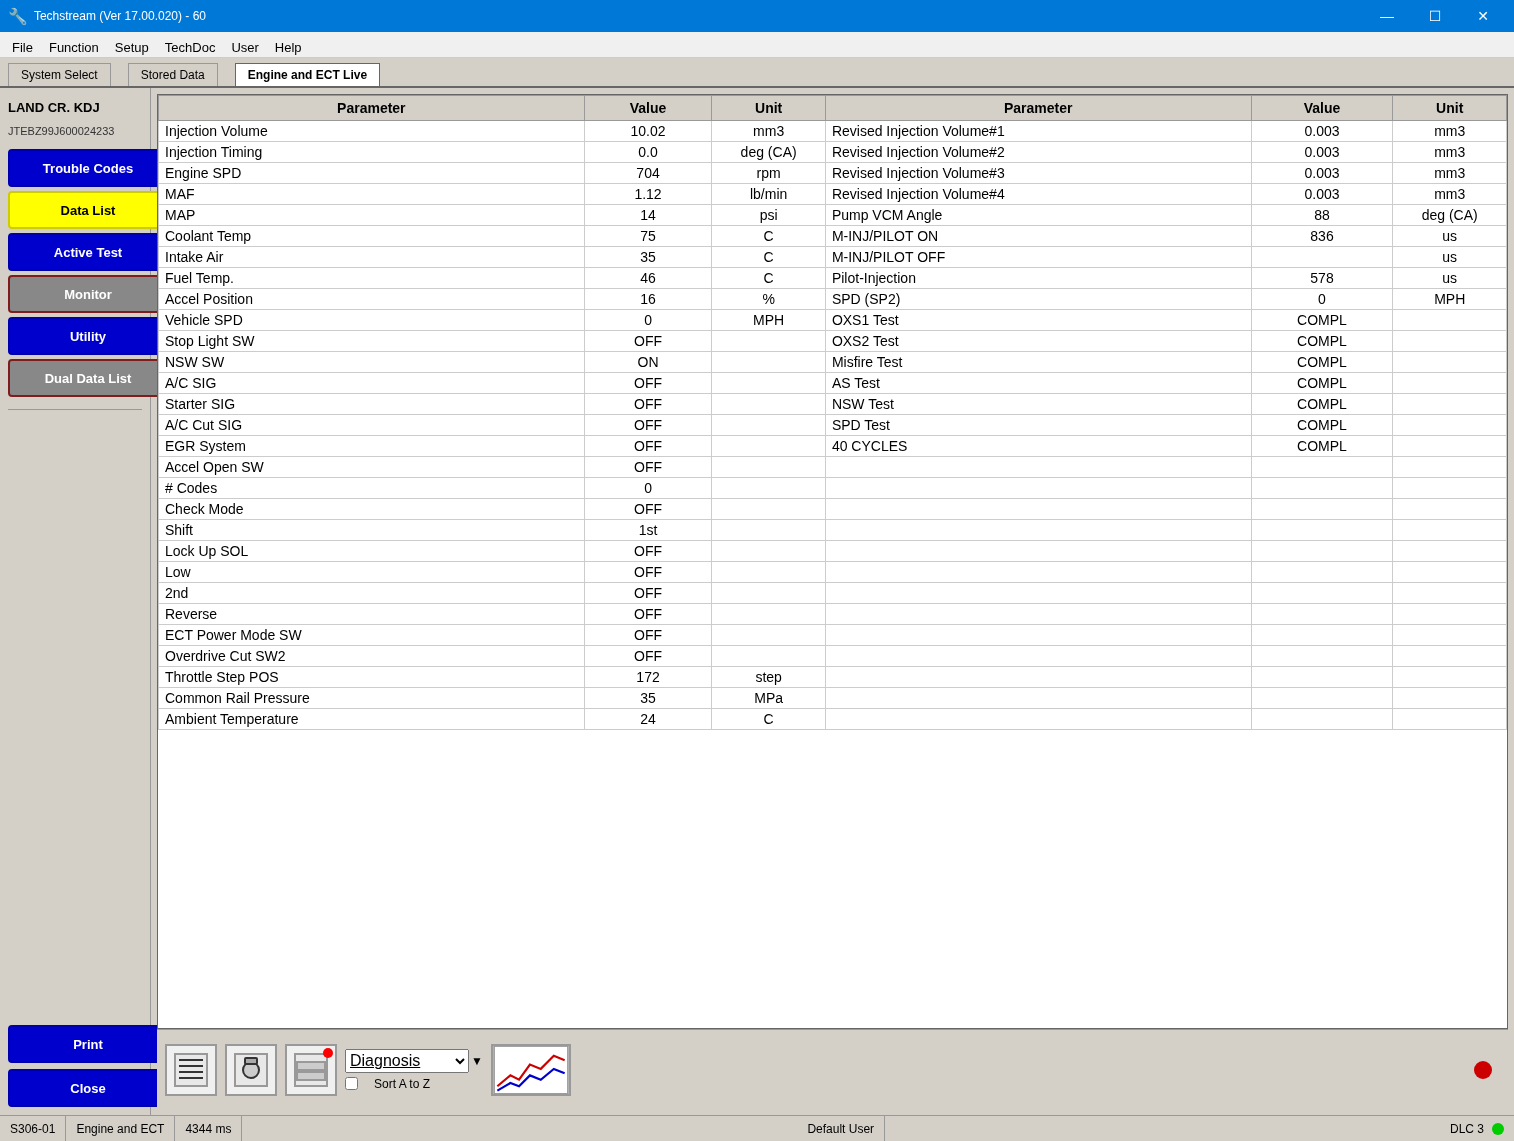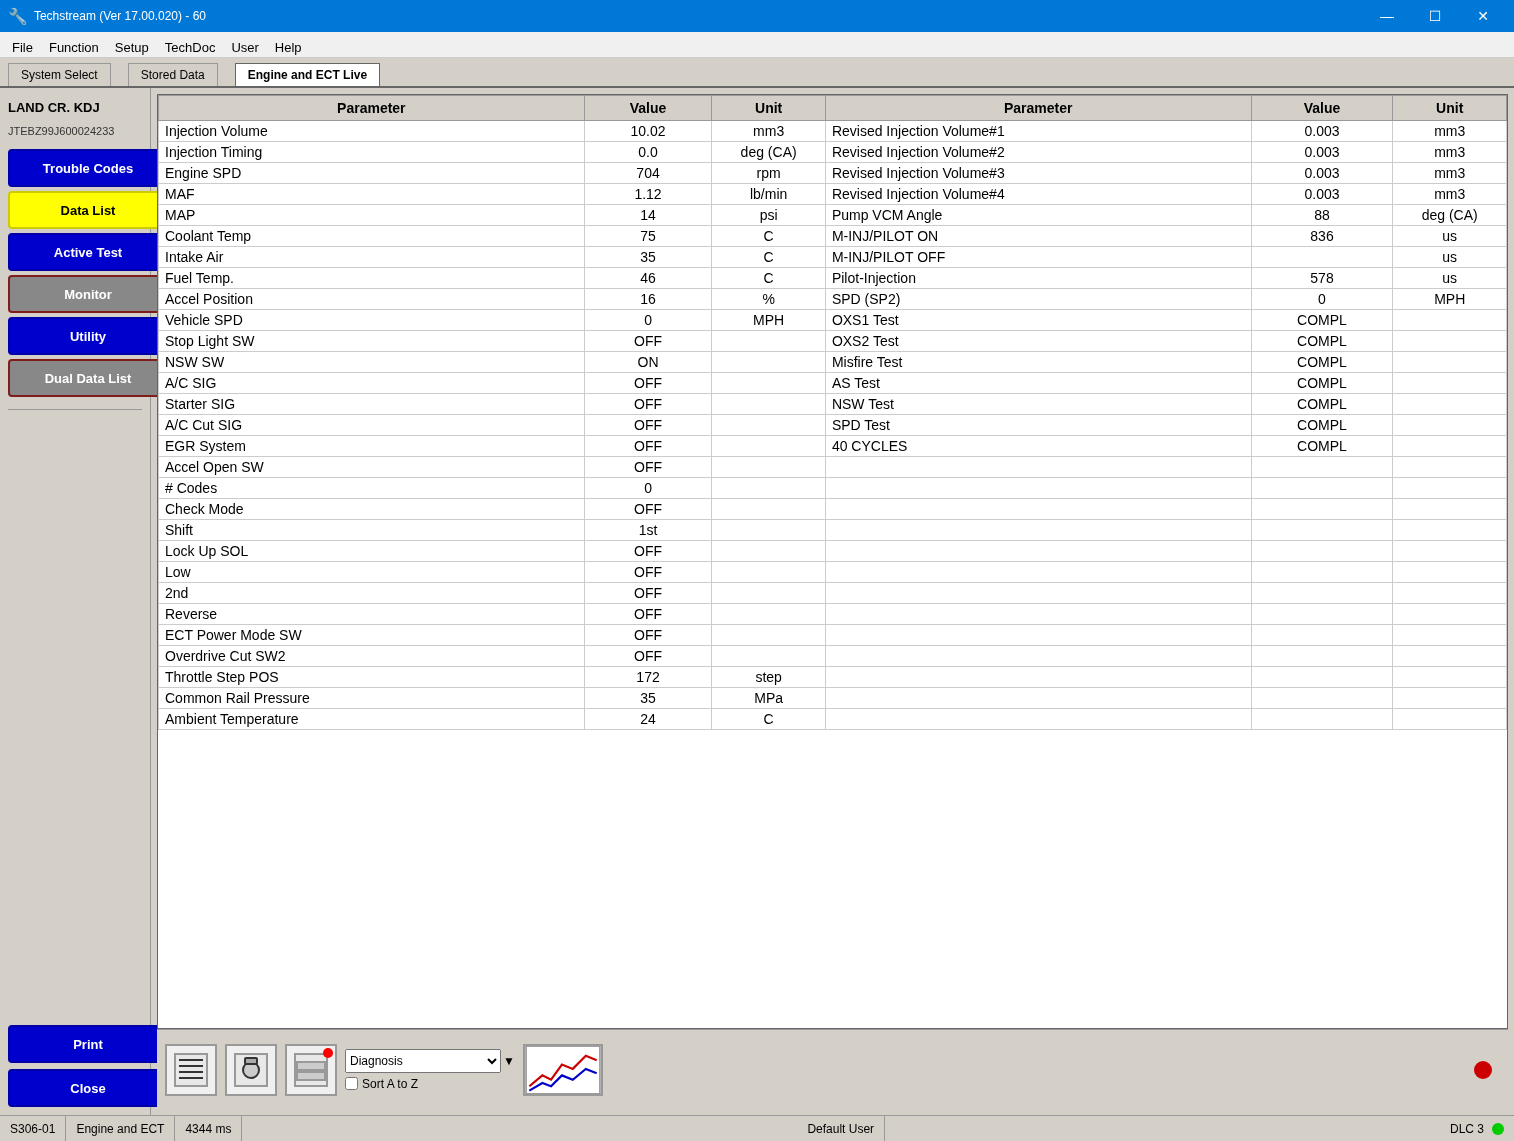--- a/index.html
+++ b/index.html
@@ -170,28 +170,29 @@
       display: flex;
       flex-direction: column;
       gap: 4px;
     }
     .diagnosis-select {
       display: flex;
       align-items: center;
       gap: 2px;
     }
     .diagnosis-select select {
-      width: 156px;
+      width: 124px;
       height: 24px;
-      font-size: 12px;
+      font-size: 16px;
+      text-decoration: underline;
     }
     .sort-checkbox {
       display: flex;
       align-items: flex-start;
-      gap: 4px;
+      gap: 16px;
       font-size: 12px;
     }
     .graph-btn {
       width: 80px;
       height: 52px;
       border: 2px solid #999;
       background: #f0f0f0;
       cursor: pointer;
       display: flex;
       align-items: center;

